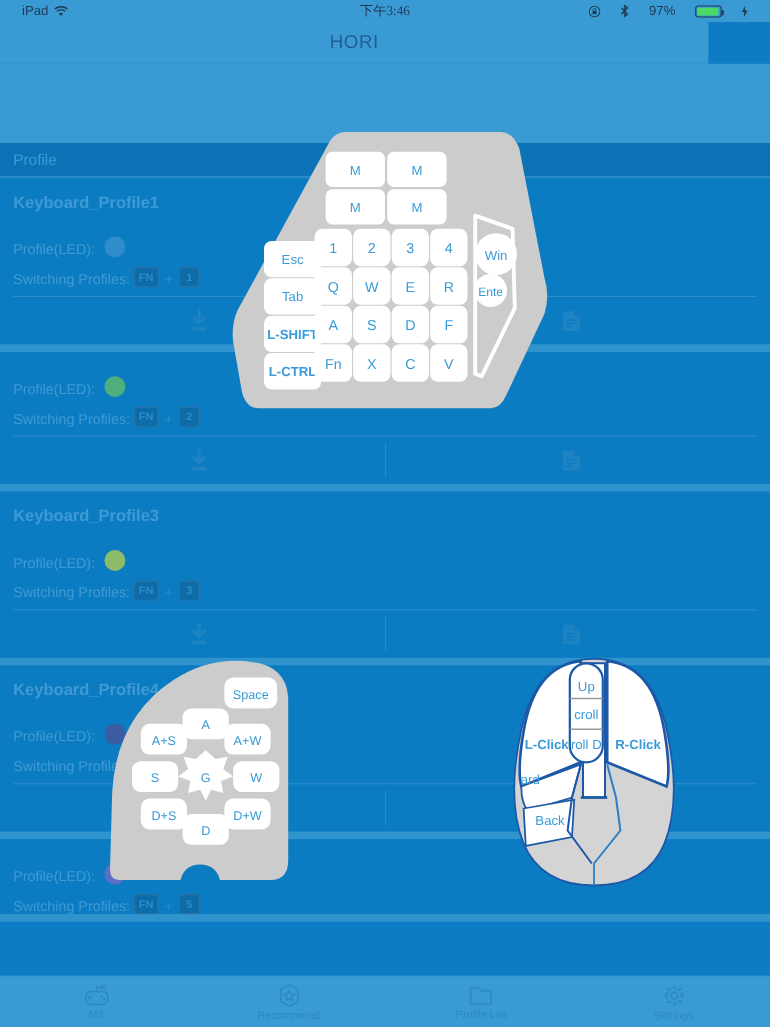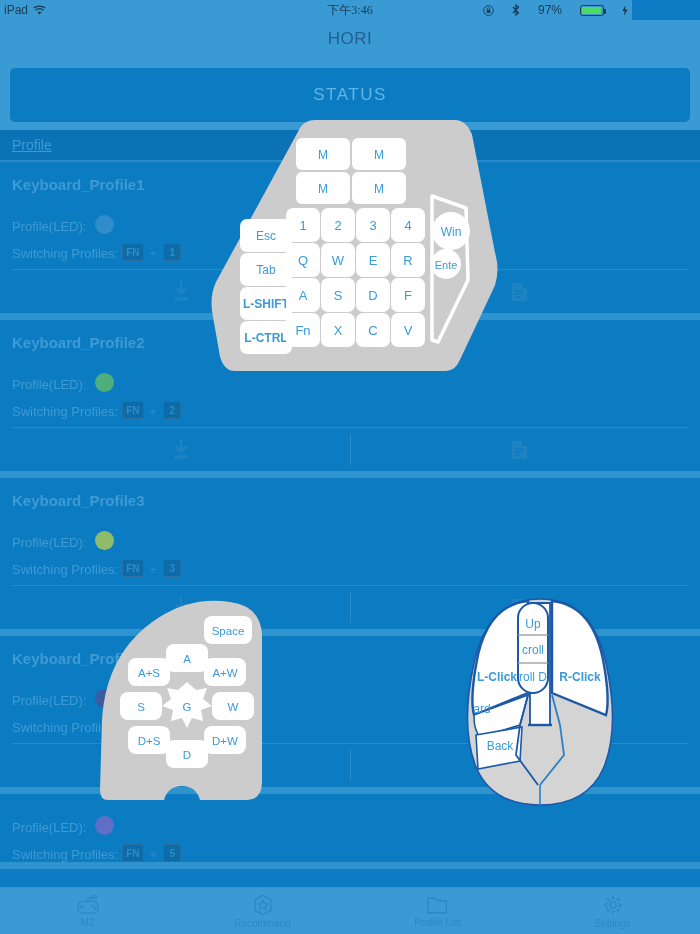--- a/index.html
+++ b/index.html
@@ -6,42 +6,42 @@
   html,body { width:700px; height:934px; }
   body {
     font-family: "Liberation Sans", sans-serif;
     background:#0d7cc4;
     position:relative;
     overflow:hidden;
   }
 
   
   .statusbar{
-    position:absolute; top:0; left:0; width:632px; height:20px;
+    position:absolute; top:0; left:0; width:700px; height:20px;
     background:#3a9bd4;
     display:flex; align-items:center;
     font-size:12px; color:#1d3a52;
-    padding:0 4px;
+    padding:0 20px;
   }
   .sb-left{display:flex; align-items:center; gap:5px;}
   .sb-center{position:absolute; left:0; width:700px; text-align:center; pointer-events:none;font-family:Liberation Serif, serif;}
   .sb-right{margin-left:auto; display:flex; align-items:center; gap:18px;}
   .batt{
     width:24px;height:11px;border:1px solid #1d3a52;border-radius:2.5px;
     position:relative; padding:1px;
   }
   .batt::after{
     content:""; position:absolute; right:-3px; top:3px;
     width:2px;height:5px;background:#1d3a52;border-radius:0 1px 1px 0;
   }
   .batt i{display:block;height:100%;width:97%;background:#4cd964;border-radius:1px;}
 
   
   .navbar{
-    position:absolute; top:20px; left:0; width:700px; height:38px;
+    position:absolute; top:20px; left:0; width:644px; height:38px;
     background:#3a9bd4;
     display:flex; align-items:center; justify-content:center;
   }
   .navtitle{ font-size:17px; color:#1f5f93; letter-spacing:.5px; }
 
   
   .tabrow{
     position:absolute; top:58px; left:0; width:700px; height:74px;
     background:#3a9bd4;
     display:flex; gap:12px; padding:10px 10px;
@@ -57,21 +57,20 @@
   
   .list{
     position:absolute; top:130px; left:0; width:700px; height:757px;
     background:#0d7cc4; overflow:hidden;
   }
   .section-head{
     height:32px; background:#0c72b6;
     display:flex; align-items:center; padding-left:12px;
     font-size:14px; color:#3d9ad4;
     border-bottom:2px solid #2a8ac9;
-    text-decoration:underline;
   }
   .profile-card{
     position:relative;
     background:#0c7cc2;
     border-bottom:7px solid #2f93ce;
   }
   .pc-body{ padding:14px 12px 0 12px; }
   .pc-title{ font-size:15px; color:#3f9ad3; font-weight:bold; margin-bottom:14px; }
   .pc-row{ display:flex; align-items:flex-end; font-size:13px; color:#3f9ad3; height:27px; }
   .led{
@@ -149,21 +148,20 @@
       <path d="M3.6 0 L0.4 6 H2.6 L2.2 11 L5.6 4.6 H3.2 Z" fill="#1d3a52"></path>
     </svg>
   </div>
 </div>
 
 <div class="navbar">
   <div class="navtitle">HORI</div>
 </div>
 
 <div class="tabrow">
-  <div class="tab active">STATUS</div>
 </div>
 
 <div class="list">
 
   <div class="section-head">
     <span>Profile</span>
   </div>
 
   <div class="profile-card">
     <div class="pc-body">
@@ -191,21 +189,20 @@
             <path d="M15 3 v5 h5" fill="#1d7ab4"></path>
             <path d="M8 11 h8 M8 14 h8 M8 17 h5" stroke="#0c7cc2" stroke-width="1.6"></path>
           </svg>
         </div>
       </div>
     </div>
   </div>
 
   <div class="profile-card">
     <div class="pc-body">
-      <div class="pc-title">Keyboard_Profile2</div>
       <div class="pc-row">
         <span>Profile(LED):</span>
         <span class="led" id="led1" style="background: rgb(78, 174, 124);"></span>
       </div>
       <div class="pc-row">
         <span>Switching Profiles:</span>
         <span class="keycap">FN</span>
         <span class="plus">+</span>
         <span class="keycap">2</span>
       </div>

